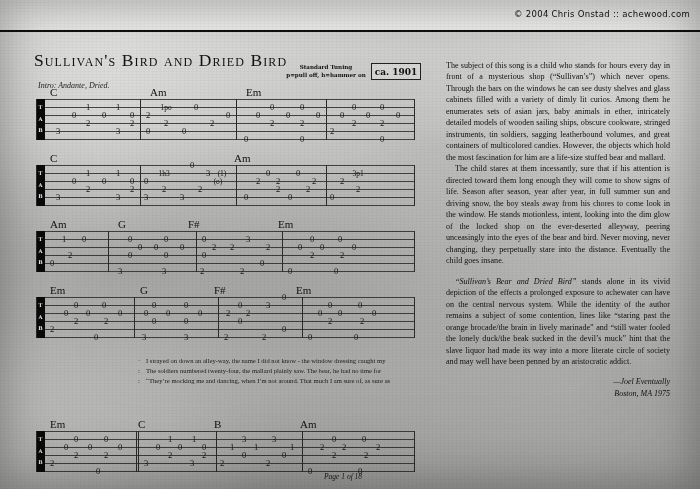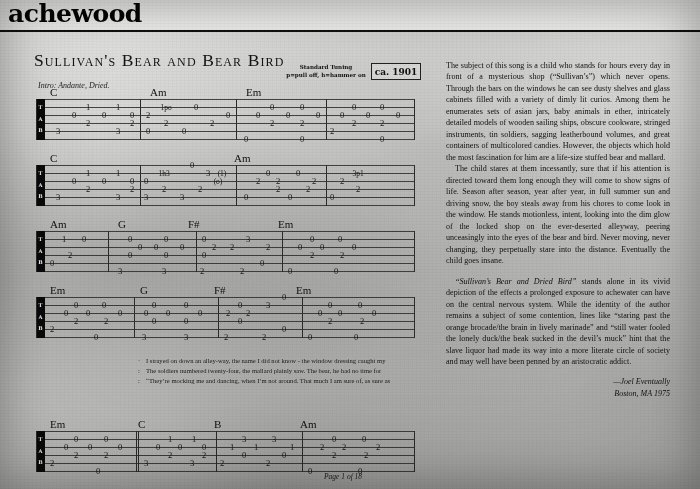--- a/index.html
+++ b/index.html
@@ -112,26 +112,26 @@
   #signature{
     margin-top:8px;text-align:right;font-style:italic;font-size:8px;line-height:1.5;color:#111;
   }
 </style>
 </head>
 <body>
 
 <div id="page">
 
   <div id="header">
-    <div id="logo">achewood</div>
+    <div id="copy">© 2004 Chris Onstad :: achewood.com</div>
   </div>
 
   <div id="tabcol">
 
-    <div id="songtitle">Sullivan's Bear and Bear Bird</div>
+    <div id="songtitle">Sullivan's Bird and Dried Bird</div>
     <div id="intro">Intro: Andante, Dried.</div>
 
     <div id="tuning">
       <div>Standard Tuning</div>
       <div>p=pull off, h=hammer on</div>
     </div>
 
     <div id="yearbox">ca. 1901</div>
 
     <div id="systems-host">

